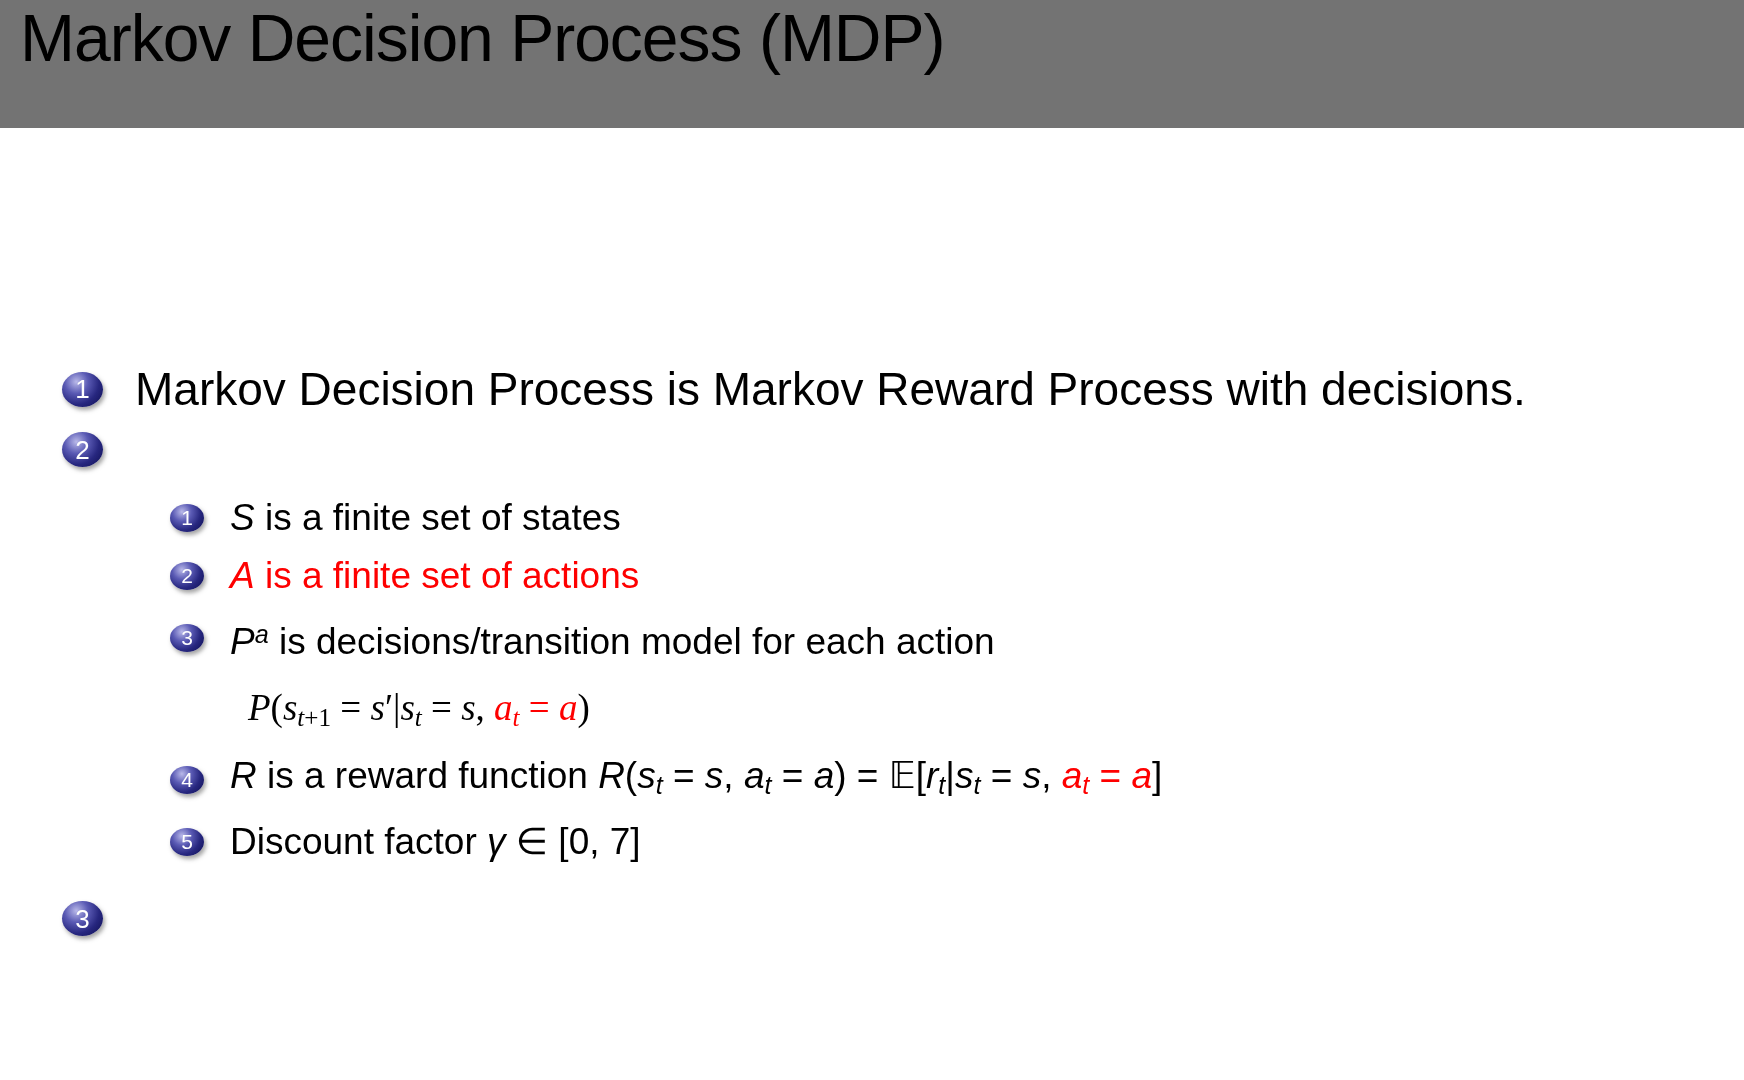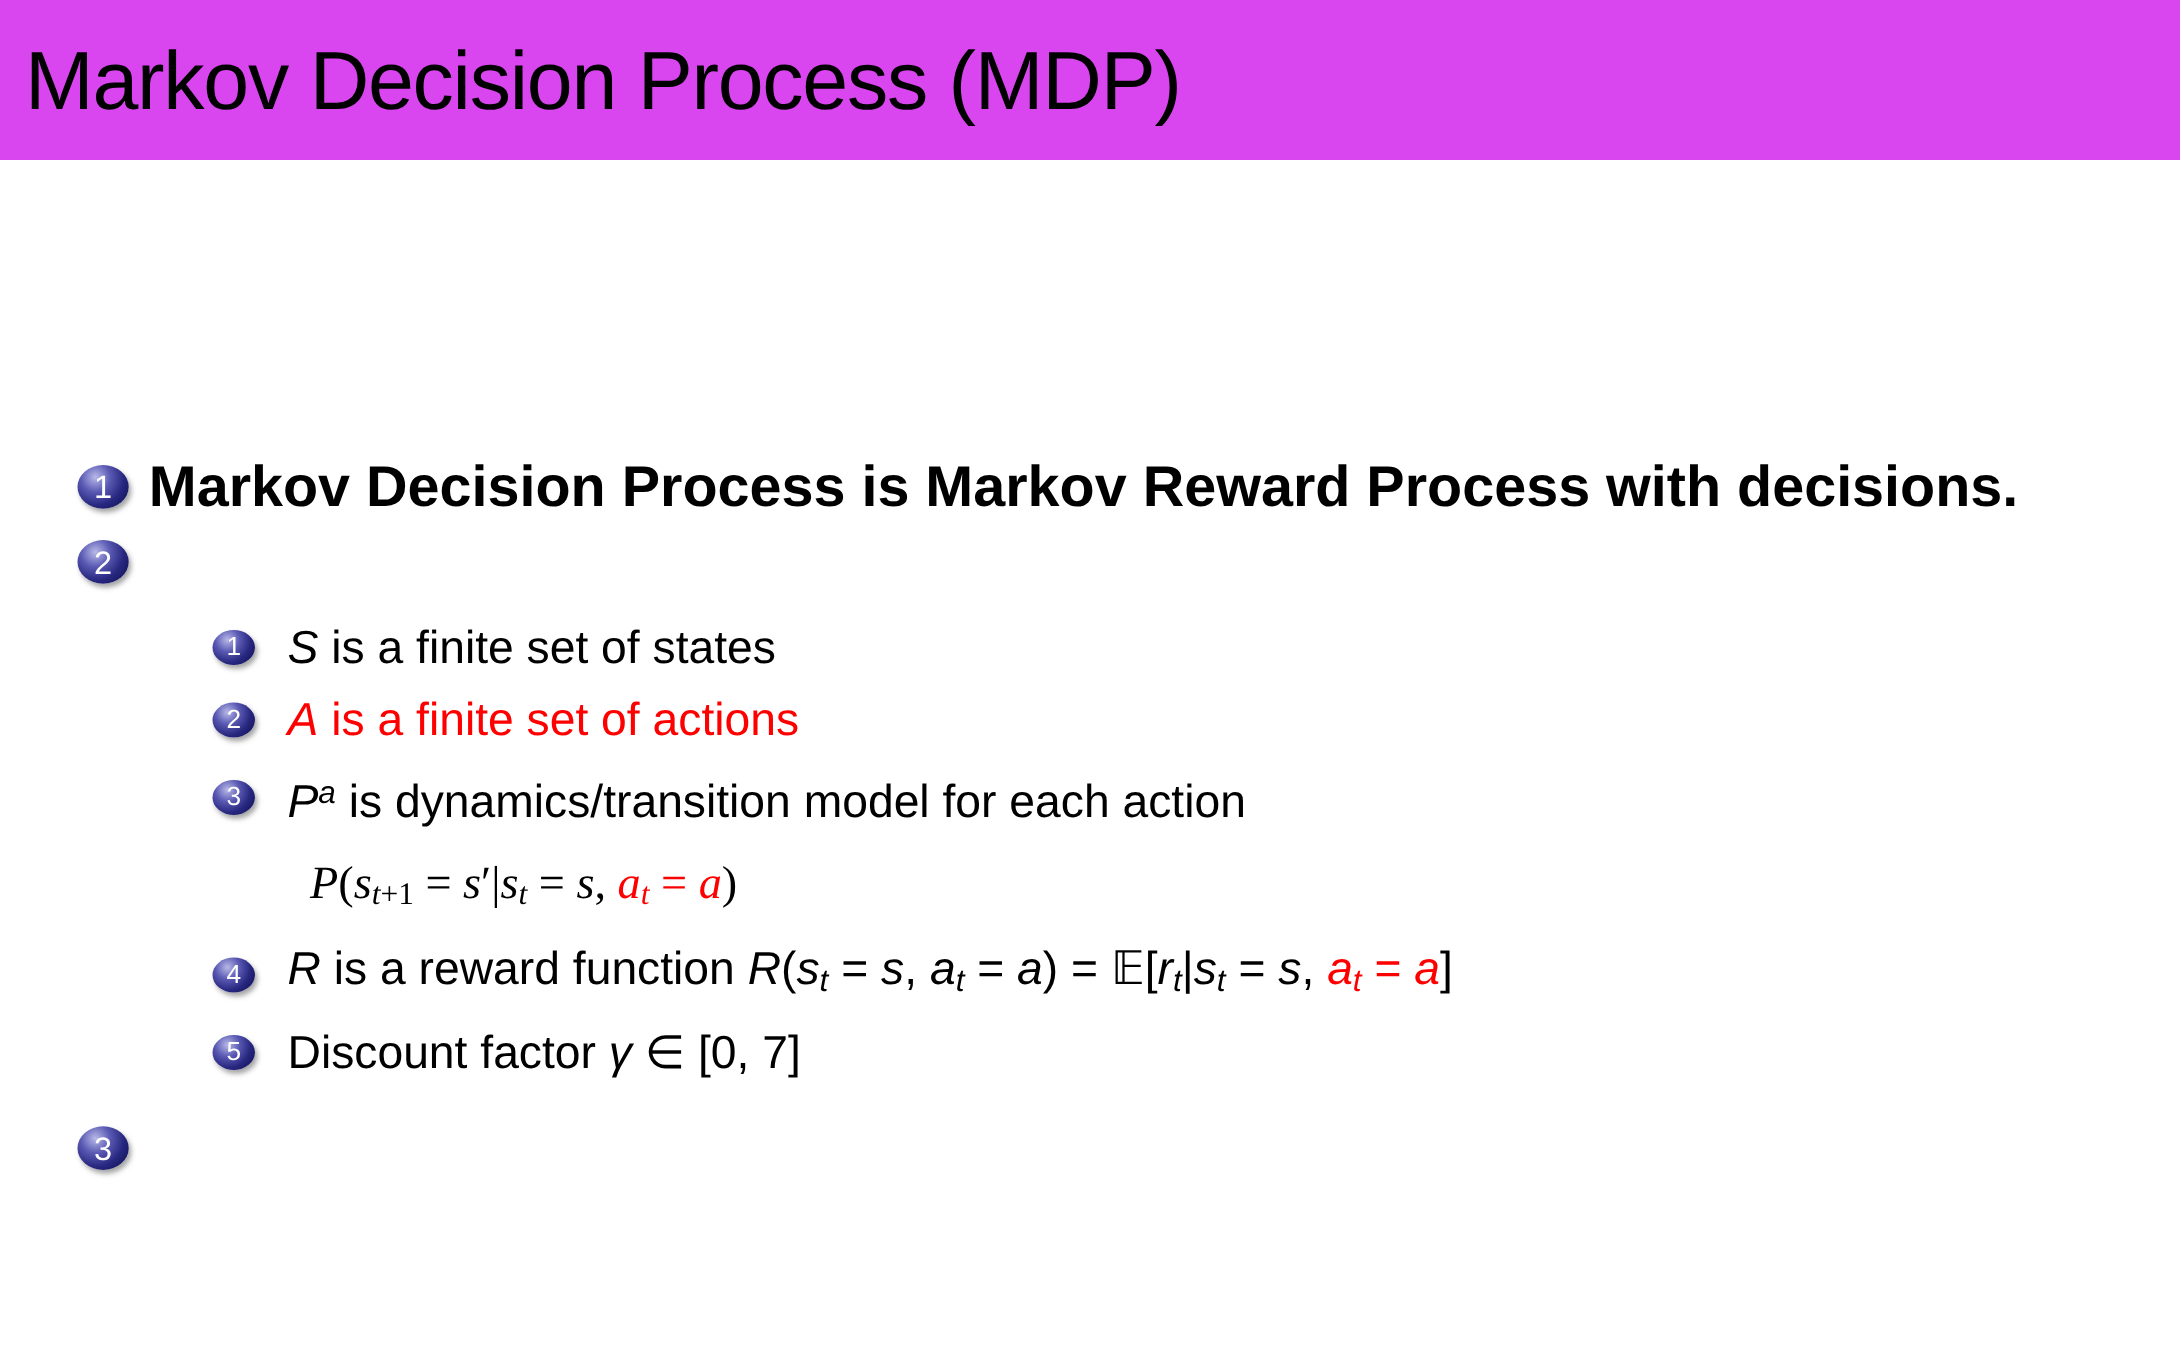--- a/index.html
+++ b/index.html
@@ -3,31 +3,31 @@
 <meta charset="utf-8">
 <style>
   html,body { margin:0; padding:0; background:#ffffff; }
   .slide {
     position:relative; width:1744px; height:1080px; background:#ffffff;
     overflow:hidden; font-family:"Liberation Sans", sans-serif; color:#000;
   }
   
   .title-band {
     position:absolute; top:0; left:0; width:1744px; height:128px;
-    background:#d946ef; display:flex; align-items:center;
+    background:#737373; display:flex; 
   }
   .title-band h1 {
     margin:0; padding-left:20px; font-size:66px; font-weight:normal;
     letter-spacing:-1px; color:#000;
   }
   
   .content { position:absolute; top:0; left:0; width:1744px; height:1080px; }
   .row { display:flex; align-items:center; }
   .row.level1 { font-size:46px; line-height:58px; padding-left:62px; }
-  .row.level1 .txt { margin-left:16px;font-weight:bold; }
+  .row.level1 .txt { margin-left:32px; }
   .row.level2 { font-size:37px; line-height:50px; padding-left:170px; }
   .row.level2 .txt { margin-left:26px; }
   .row.level2.cont { padding-left:248px; }
   .row.level2.cont .txt { margin-left:0;font-family:Liberation Serif, serif; }
   #list-root > .row:first-child { margin-top:360px; }
   #list-root > .row.level1:nth-child(2) { margin-top:14px; }
   .sublist { margin-top:26px; }
   .sublist .row + .row { margin-top:8px; }
   .sublist .row.cont { margin-top:16px; }
   #list-root > .row.level1:last-child { margin-top:34px; }
@@ -68,21 +68,21 @@
           <div class="row level2">
             <span class="ball ball-l2">1</span>
             <span class="txt"><span class="seg mi">S</span><span class="seg "> is a finite set of states</span></span>
           </div>
           <div class="row level2">
             <span class="ball ball-l2">2</span>
             <span class="txt"><span class="seg mi red">A</span><span class="seg red"> is a finite set of actions</span></span>
           </div>
           <div class="row level2">
             <span class="ball ball-l2">3</span>
-            <span class="txt"><span class="seg mi">P</span><span class="seg mi sp">a</span><span class="seg "> is dynamics/transition model for each action</span></span>
+            <span class="txt"><span class="seg mi">P</span><span class="seg mi sp">a</span><span class="seg "> is decisions/transition model for each action</span></span>
           </div>
           <div class="row level2 cont">
             <span class="txt"><span class="seg mi">P</span><span class="seg ">(</span><span class="seg mi">s</span><span class="seg mi sb">t</span><span class="seg sb">+1</span><span class="seg "> = </span><span class="seg mi">s</span><span class="seg ">′</span><span class="seg ">|</span><span class="seg mi">s</span><span class="seg mi sb">t</span><span class="seg "> = </span><span class="seg mi">s</span><span class="seg ">, </span><span class="seg mi red">a</span><span class="seg mi red sb">t</span><span class="seg red"> = </span><span class="seg mi red">a</span><span class="seg ">)</span></span>
           </div>
           <div class="row level2">
             <span class="ball ball-l2">4</span>
             <span class="txt"><span class="seg mi">R</span><span class="seg "> is a reward function </span><span class="seg mi">R</span><span class="seg ">(</span><span class="seg mi">s</span><span class="seg mi sb">t</span><span class="seg "> = </span><span class="seg mi">s</span><span class="seg ">, </span><span class="seg mi">a</span><span class="seg mi sb">t</span><span class="seg "> = </span><span class="seg mi">a</span><span class="seg ">) = </span><span class="seg bb">𝔼</span><span class="seg ">[</span><span class="seg mi">r</span><span class="seg mi sb">t</span><span class="seg ">|</span><span class="seg mi">s</span><span class="seg mi sb">t</span><span class="seg "> = </span><span class="seg mi">s</span><span class="seg ">, </span><span class="seg mi red">a</span><span class="seg mi red sb">t</span><span class="seg red"> = </span><span class="seg mi red">a</span><span class="seg ">]</span></span>
           </div>
           <div class="row level2">
             <span class="ball ball-l2">5</span>

